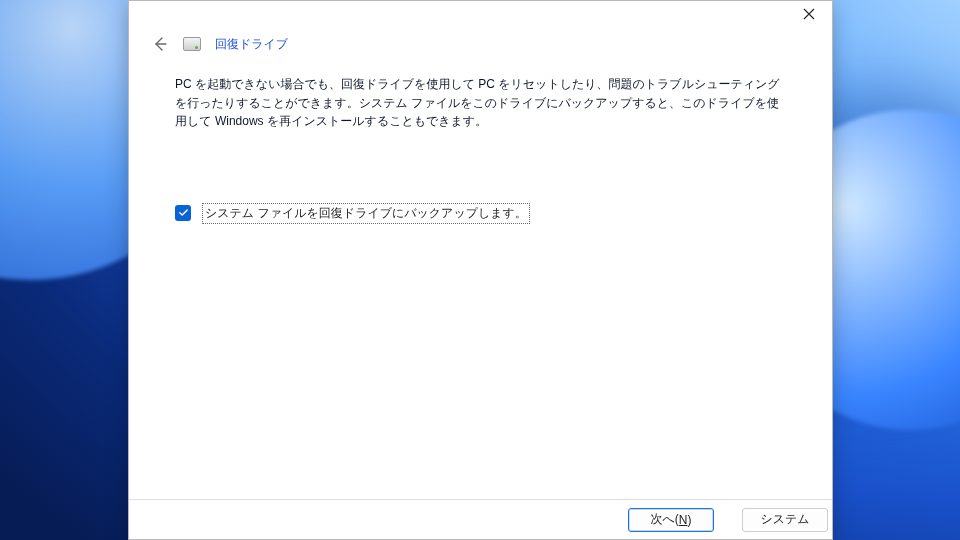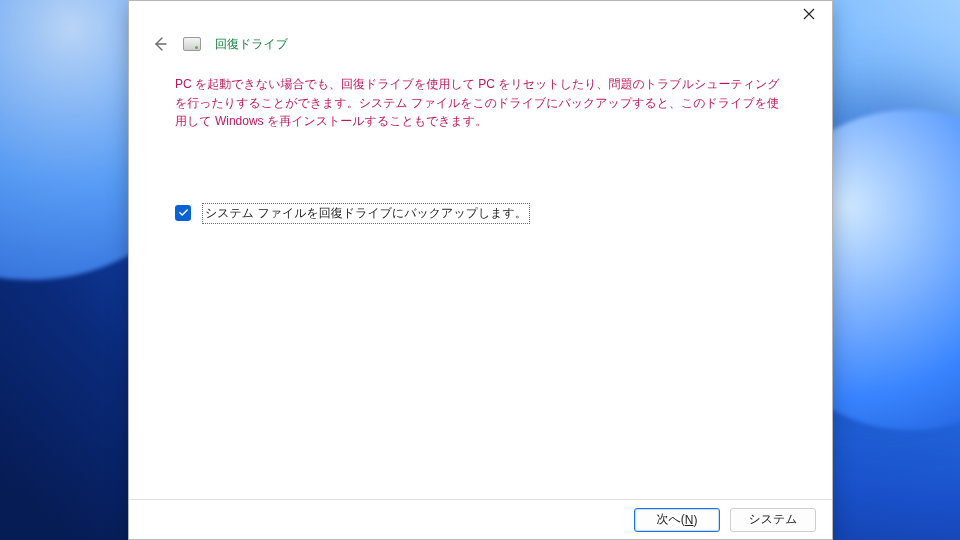--- a/index.html
+++ b/index.html
@@ -74,25 +74,25 @@
       position: relative;
     }
     .drive-icon::after {
       content: "";
       position: absolute;
       right: 2px; bottom: 1px;
       width: 3px; height: 3px;
       background: #6aa84f;
       border-radius: 50%;
     }
-    .window-title { font-size: 12px; color: #15803d; }
+    .window-title { font-size: 12px; color: #1d4ed8; }
 
     .content { padding: 12px 46px 0 46px; }
     .heading { font-size: 17px; color: #0a4db3; font-weight: 400; margin-bottom: 28px; }
-    .body-text { font-size: 12px; color: #be185d; line-height: 1.55; margin-bottom: 72px; max-width: 610px; }
+    .body-text { font-size: 12px; color: #0f172a; line-height: 1.55; margin-bottom: 72px; max-width: 610px; }
 
     .checkbox-row { display: inline-flex; align-items: center; gap: 11px; }
     .cbx {
       width: 16px; height: 16px;
       border-radius: 3px;
       background: #0a63d6;
       display: flex; align-items: center; justify-content: center;
       cursor: pointer;
     }
     .cbx svg { width: 11px; height: 11px; }
@@ -103,22 +103,22 @@
     }
 
     .footer {
       position: absolute;
       left: 0; right: 0; bottom: 0;
       height: 40px;
       border-top: 1px solid #e1e1e1;
       display: flex;
       justify-content: flex-end;
       align-items: center;
-      gap: 10px;
-      padding-right: 16px;
+      gap: 28px;
+      padding-right: 4px;
       background: #fff;
     }
     .btn {
       min-width: 86px;
       height: 24px;
       padding: 0 14px;
       font-size: 12px;
       color: #222;
       background: #fdfdfd;
       border: 1px solid #cfcfcf;

